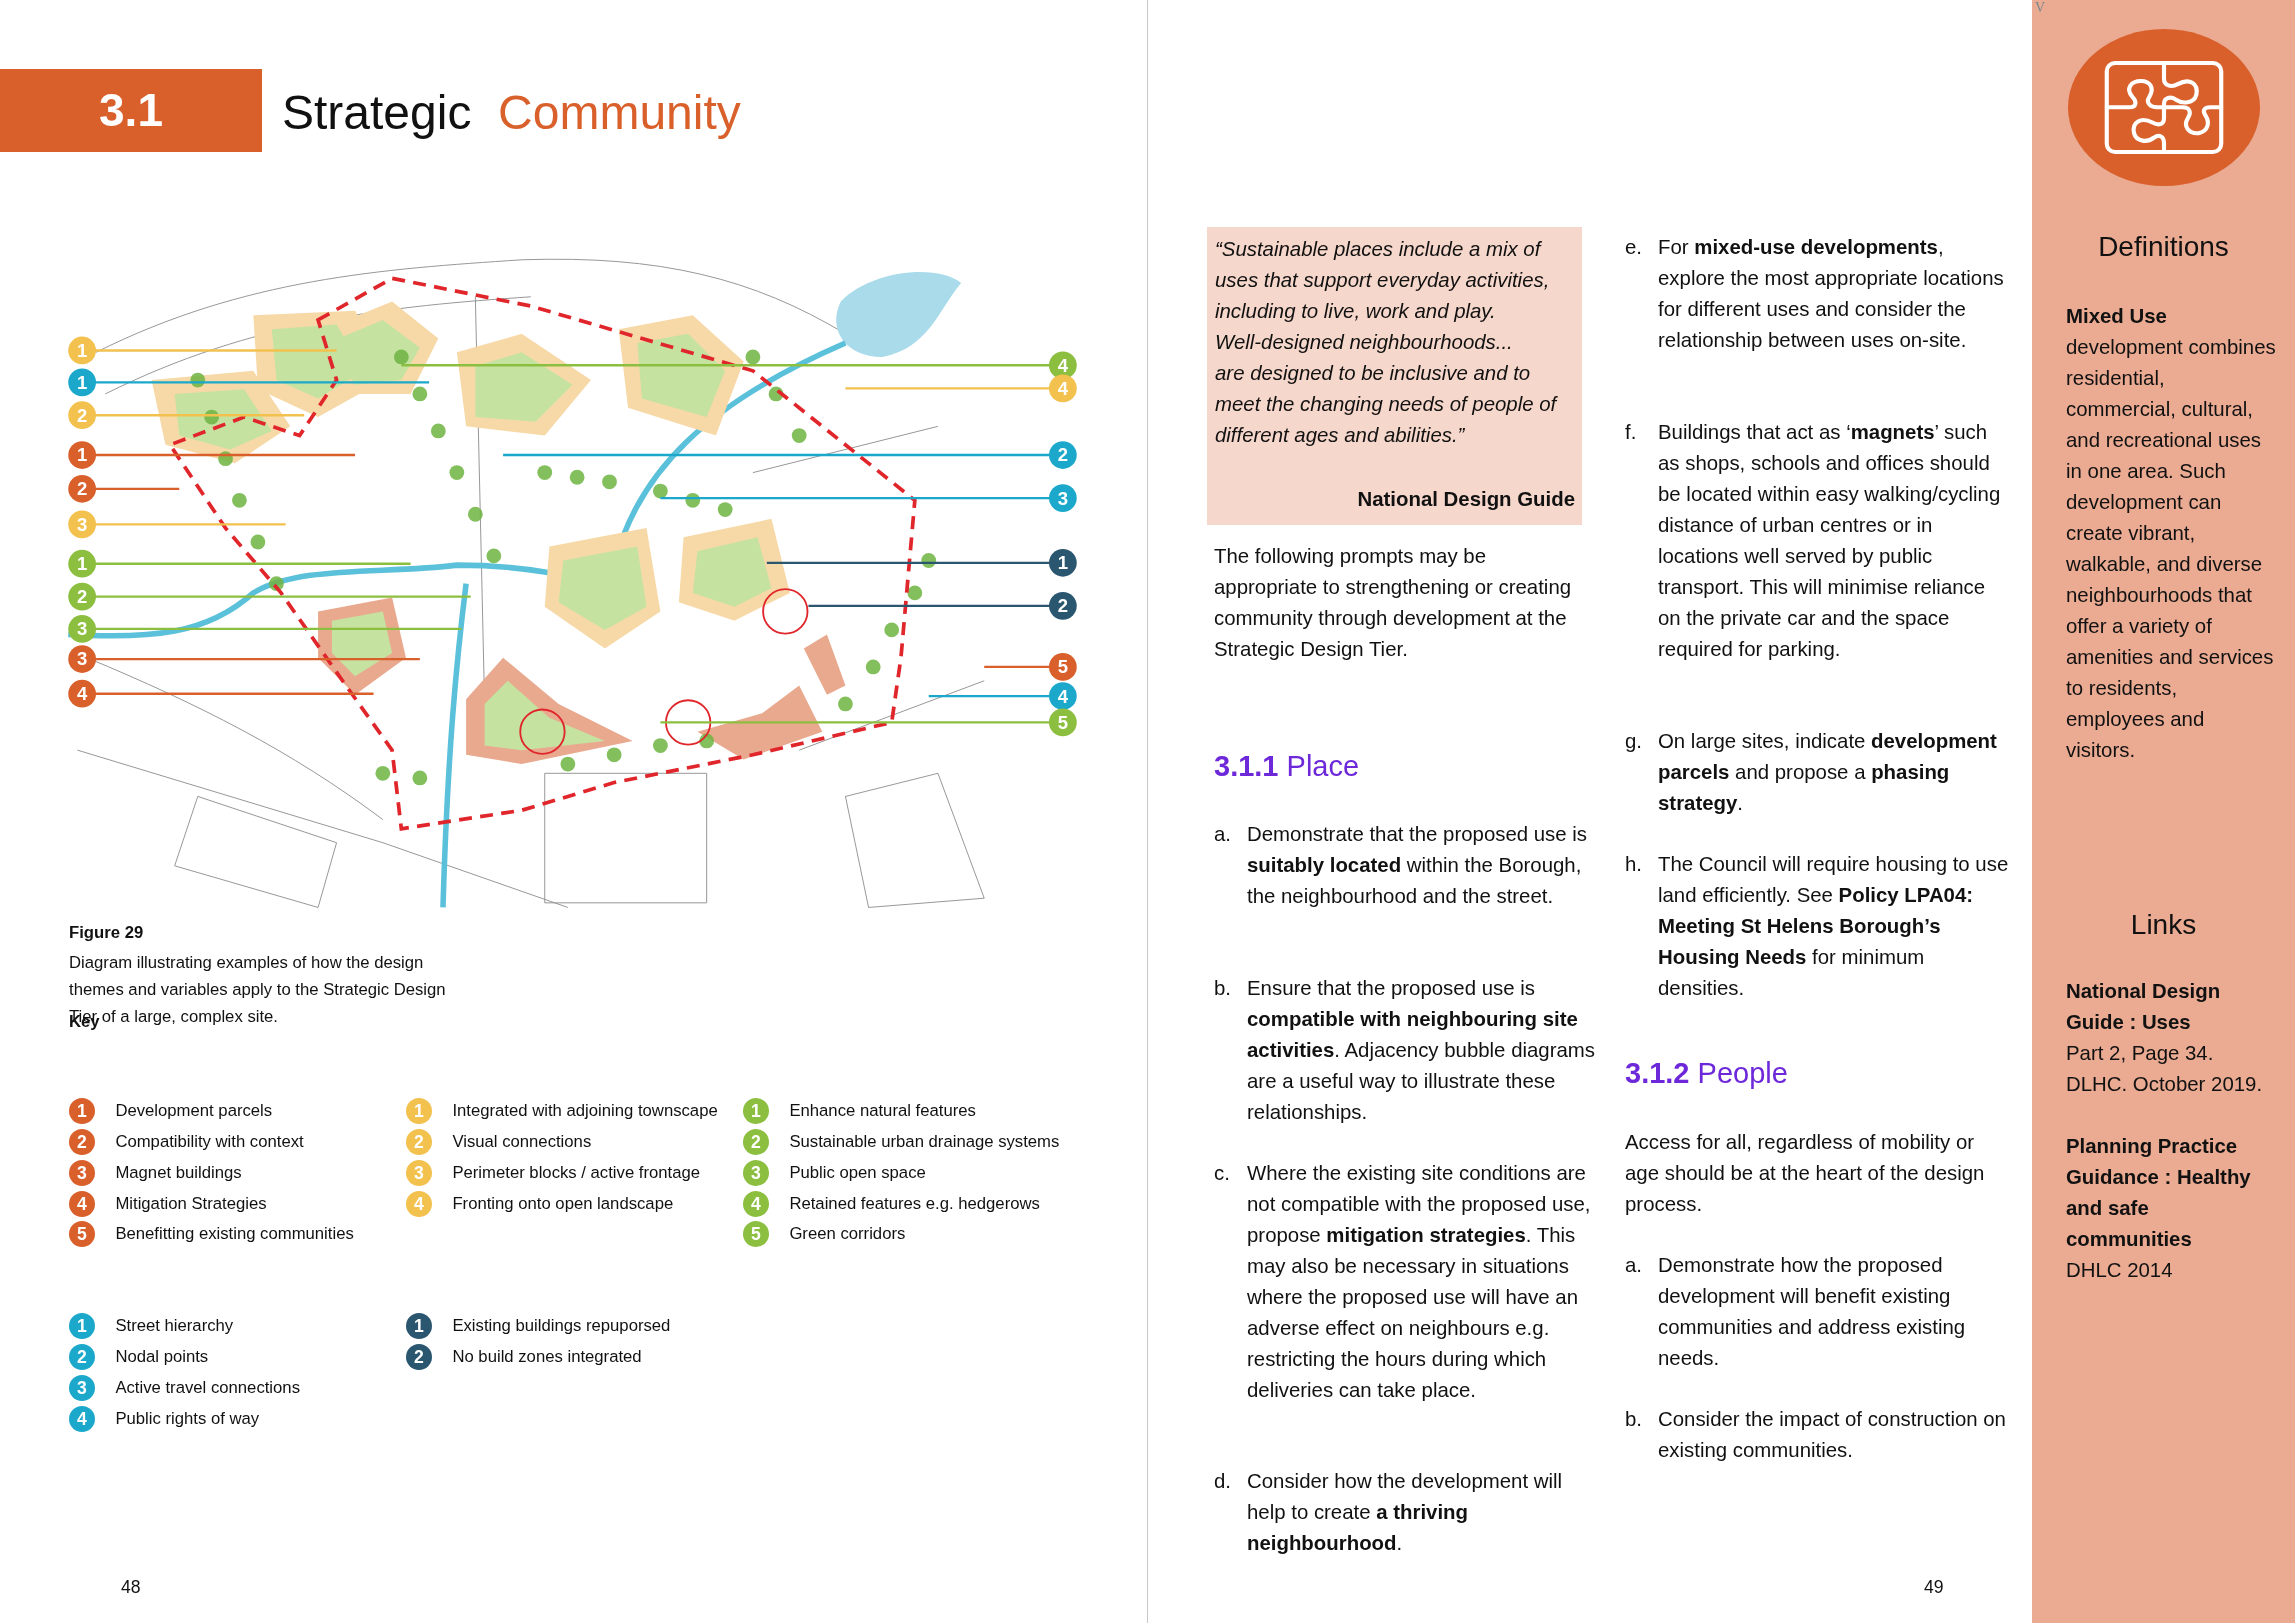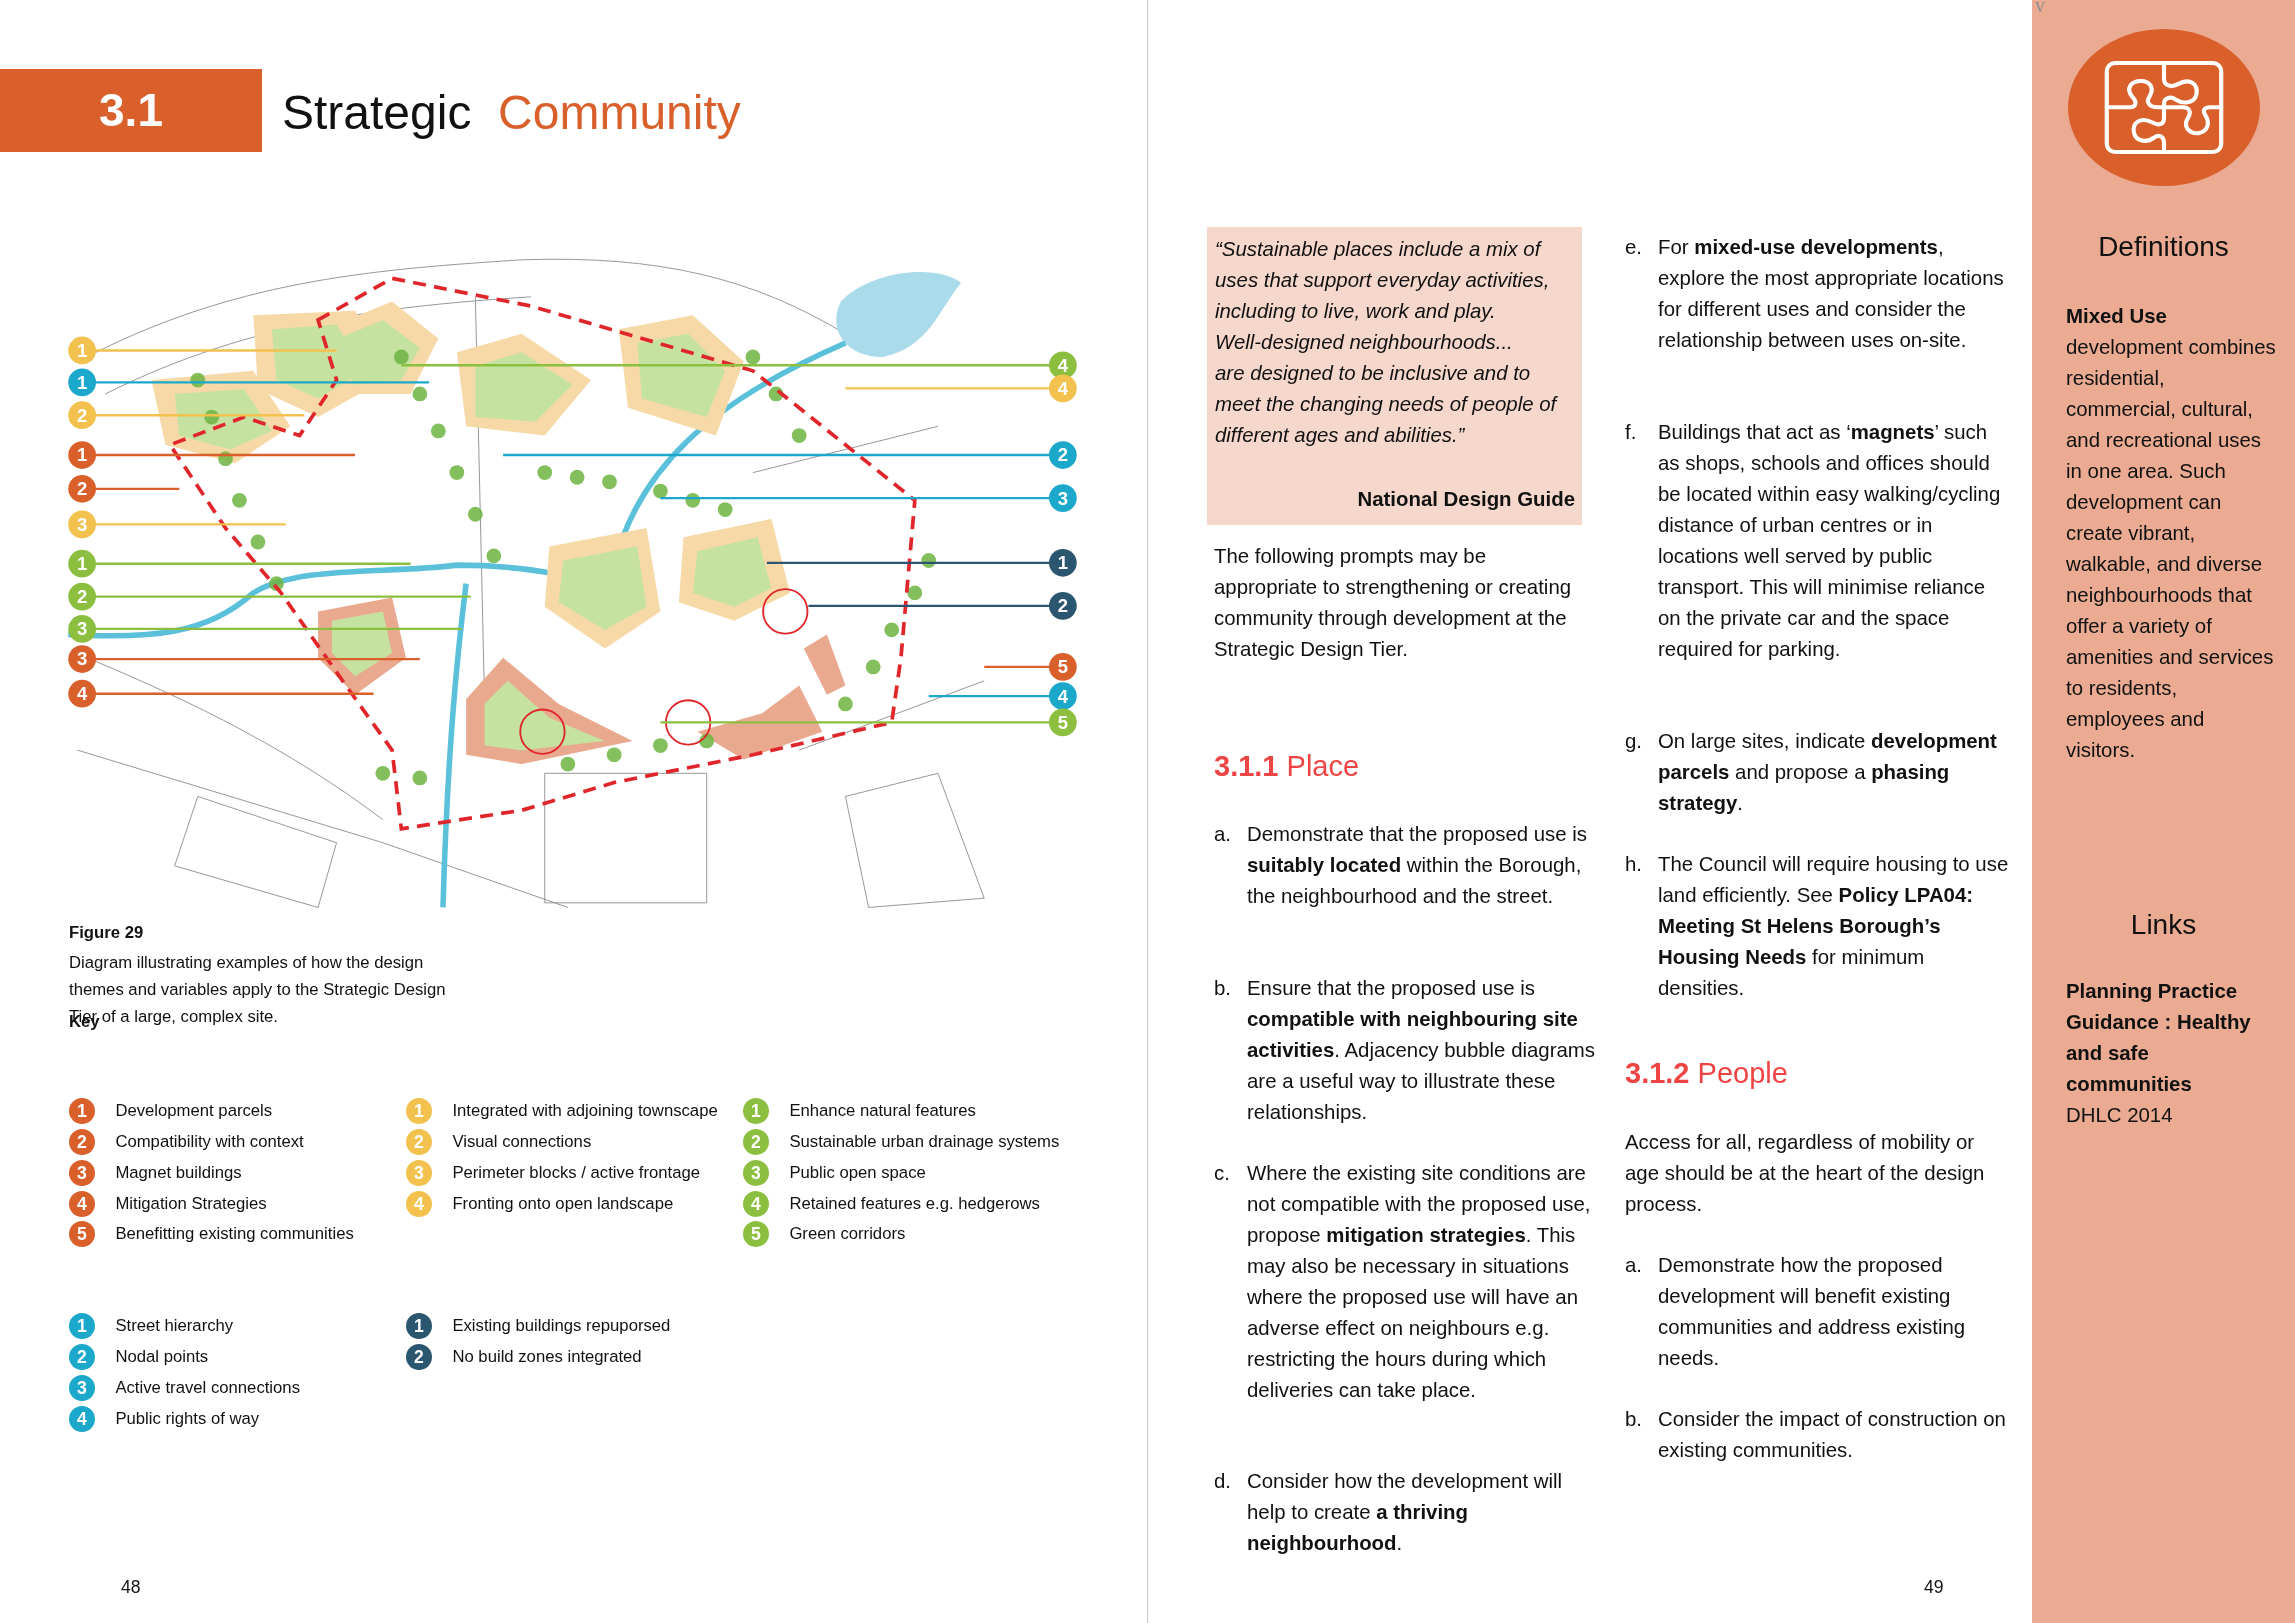--- a/index.html
+++ b/index.html
@@ -20,21 +20,21 @@
   .badge { width:26px; height:26px; border-radius:50%; color:#fff; font-weight:bold; font-size:17.6px; display:flex; align-items:center; justify-content:center; margin-right:20.4px; flex:0 0 auto; }
   
   #page-left { left:121px; top:1577px; font-size:17.6px; }
   #page-right { left:1924px; width:221px; text-align:left; top:1577px; font-size:17.6px; }
   #divider { left:1147px; top:0; width:1.4px; height:1623px; background:#c8c8c8; }
   
   #quote-box { left:1207px; top:227px; width:375px; height:298px; background:#f6d7cb; }
   #quote-text { left:1215px; top:234px; width:366px; font-size:20.4px; line-height:31px; font-style:italic; }
   #quote-source { left:1207px; top:479px; width:368px; text-align:right; font-size:20.4px; font-weight:bold;margin-top:9px; }
   .body-text { position:absolute; font-size:20.4px; line-height:31px; }
-  .sec-head { position:absolute; font-size:29px; color:#ef4444; white-space:nowrap; }
+  .sec-head { position:absolute; font-size:29px; color:#6d28d9; white-space:nowrap; }
   .sec-head b { font-weight:bold; }
   .list-item { position:absolute; font-size:20.4px; line-height:31px; }
   .list-item .lbl { position:absolute; left:0; top:0; }
   .list-item .txt { position:absolute; left:33px; top:0; width:352px; }
   
   #sidebar { left:2032px; top:0; width:263px; height:1623px; background:#eaab92; }
   #v-mark { left:2035px; top:0px; font-size:14px; color:#7a8a8e; font-family:"Liberation Serif", serif; }
   #puzzle-circle { left:2068px; top:29px; width:192px; height:157px; border-radius:50%; background:#d95f2b; display:flex; align-items:center; justify-content:center; }
   #def-title { left:2032px; top:231px; width:263px; text-align:center; font-size:28px; }
   #def-body { left:2066px; top:301px; width:213px; font-size:20.4px; line-height:31px; }
@@ -422,19 +422,23 @@
     <path d="M130 102 V 125 C 130 140, 118 142, 105 135 C 80 122, 60 135, 65 158 C 70 178, 95 178, 108 168 C 120 160, 130 165, 130 180 V 199"></path>
   </svg>
 </div>
 <div id="def-title" class="abs">Definitions</div>
 <div id="def-body" class="abs">
   <b>Mixed Use</b><br>
   <span>development combines residential, commercial, cultural, and recreational uses in one area. Such development can create vibrant, walkable, and diverse neighbourhoods that offer a variety of amenities and services to residents, employees and visitors.</span>
 </div>
 <div id="links-title" class="abs">Links</div>
 <div id="links-body" class="abs">
+  <div style="margin-bottom:30.5px;">
+    <b>National Design Guide : Uses</b><br>
+    <span>Part 2, Page 34. DLHC. October 2019.</span>
+  </div>
   <div>
     <b>Planning Practice Guidance : Healthy and safe communities</b><br>
     <span>DHLC 2014</span>
   </div>
 </div>
 <div id="page-right" class="abs">49</div>
 
 
 </body></html>

